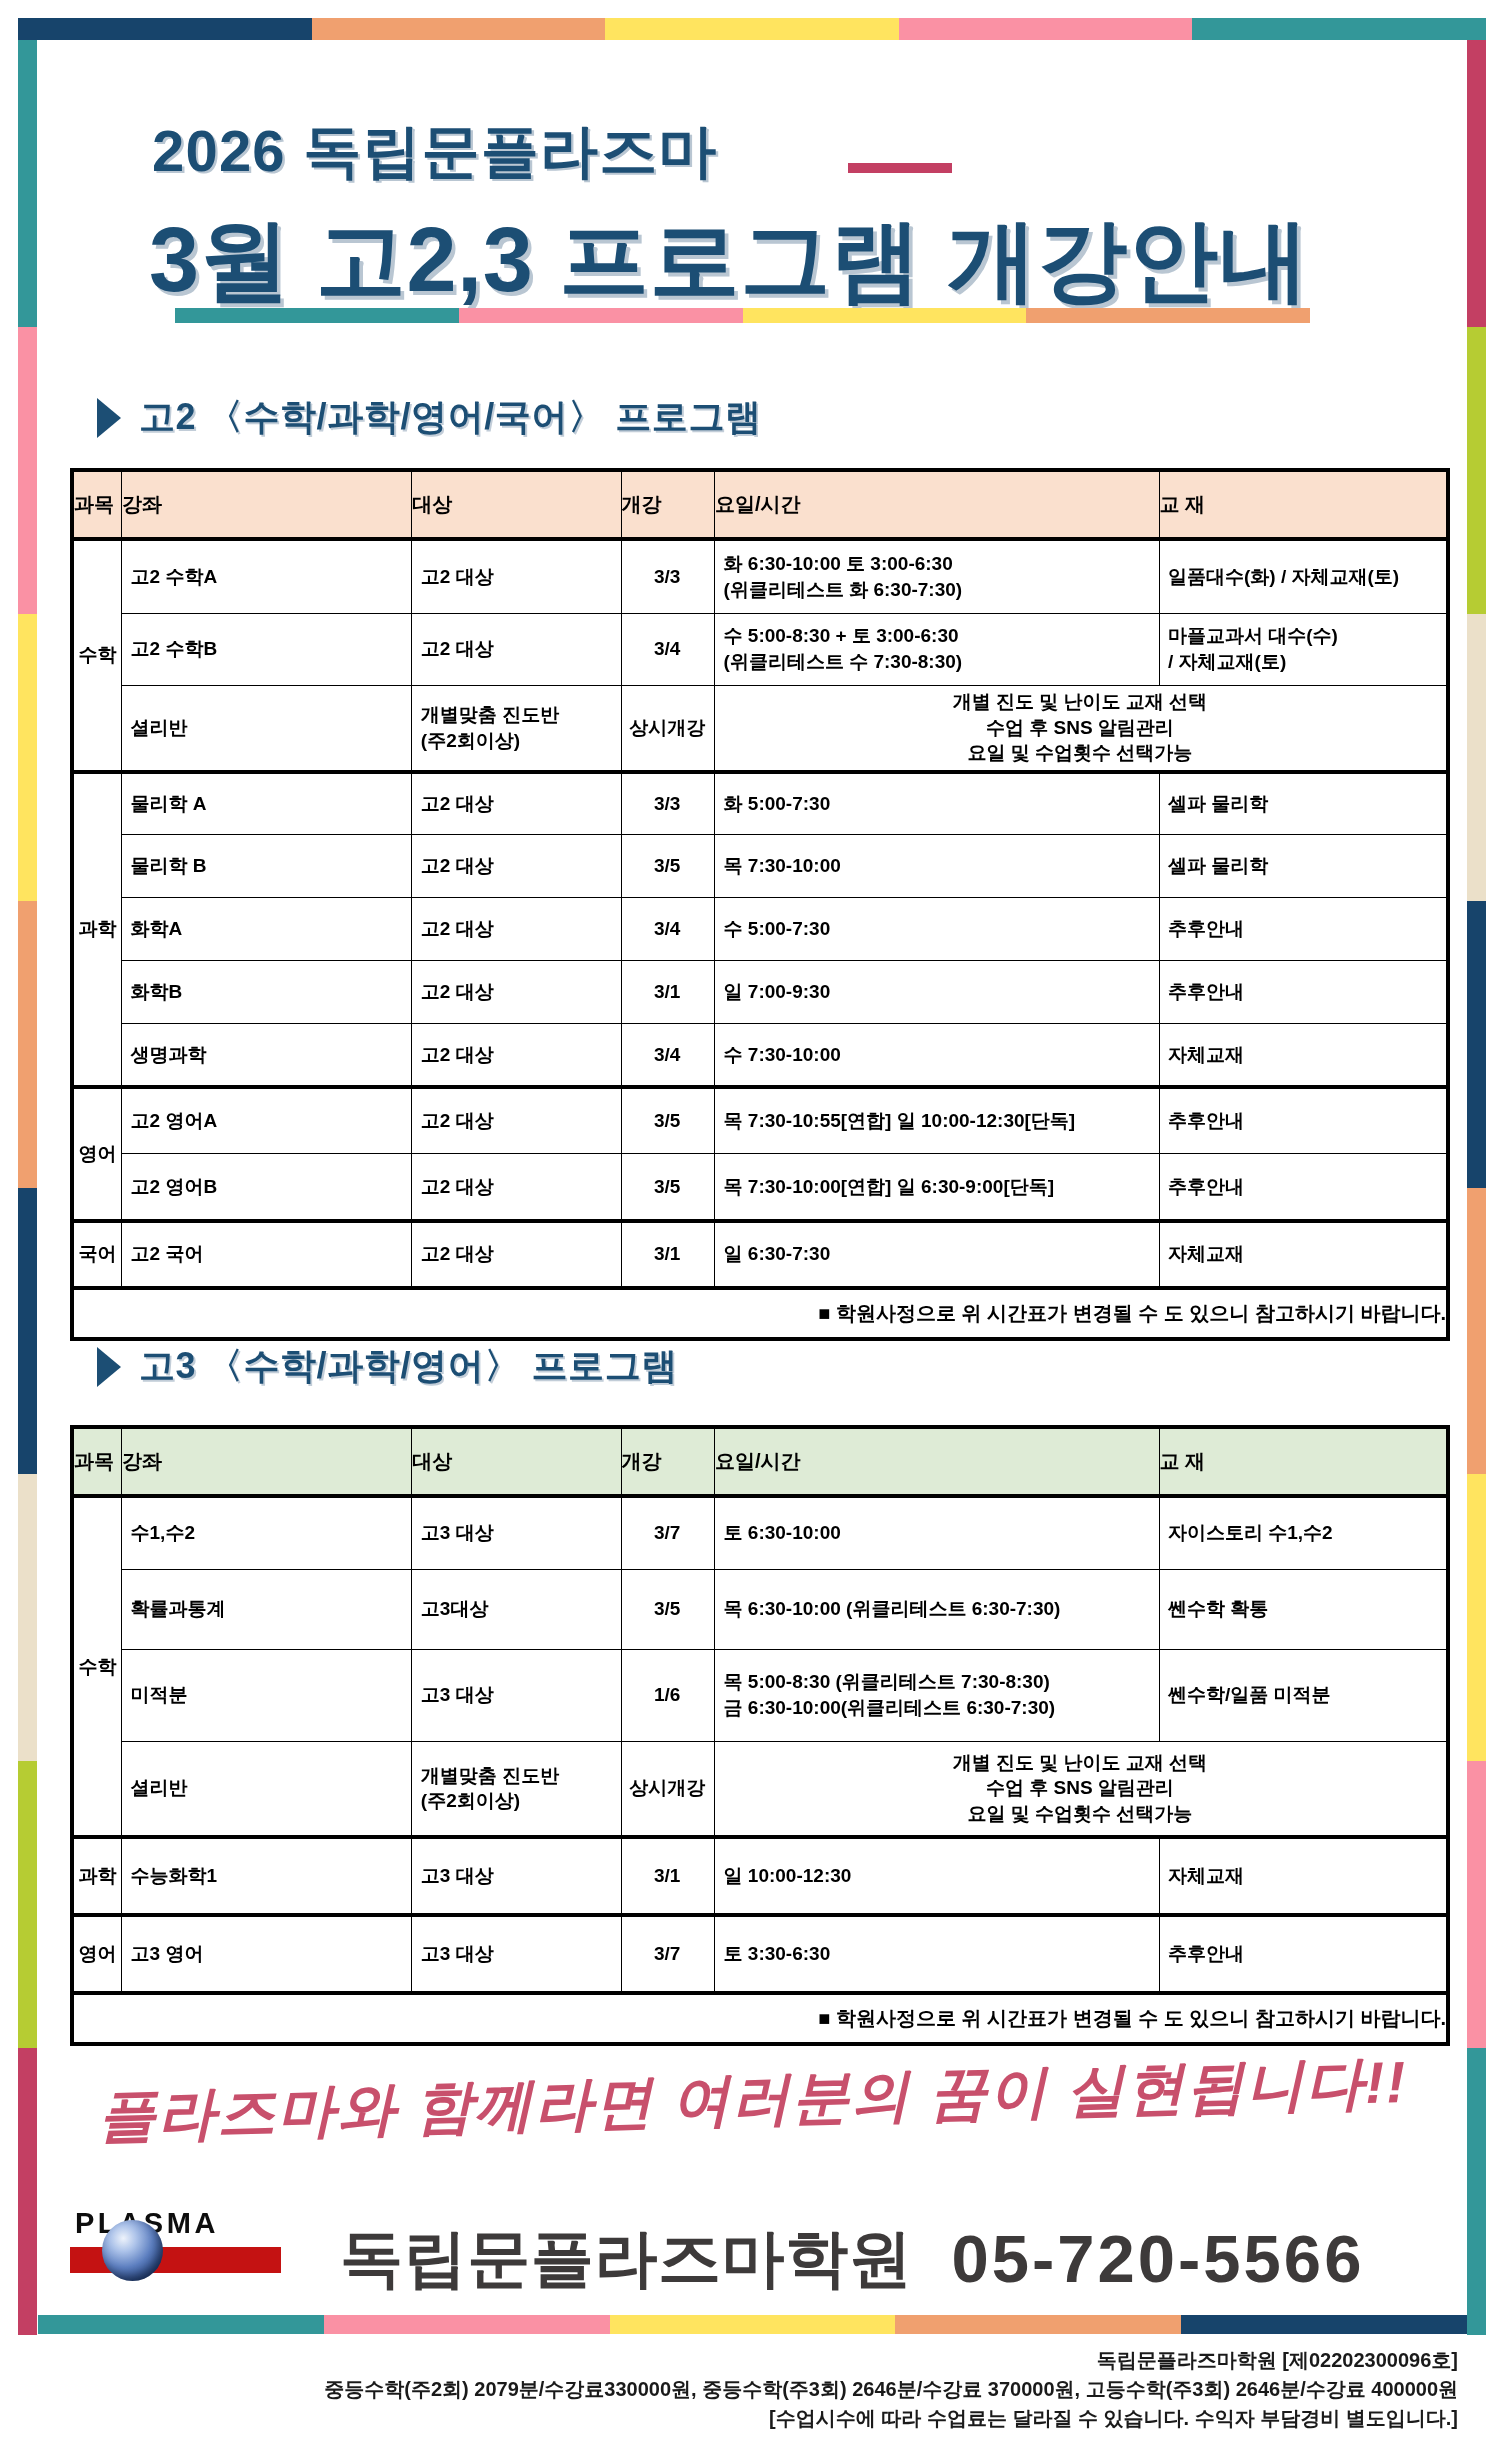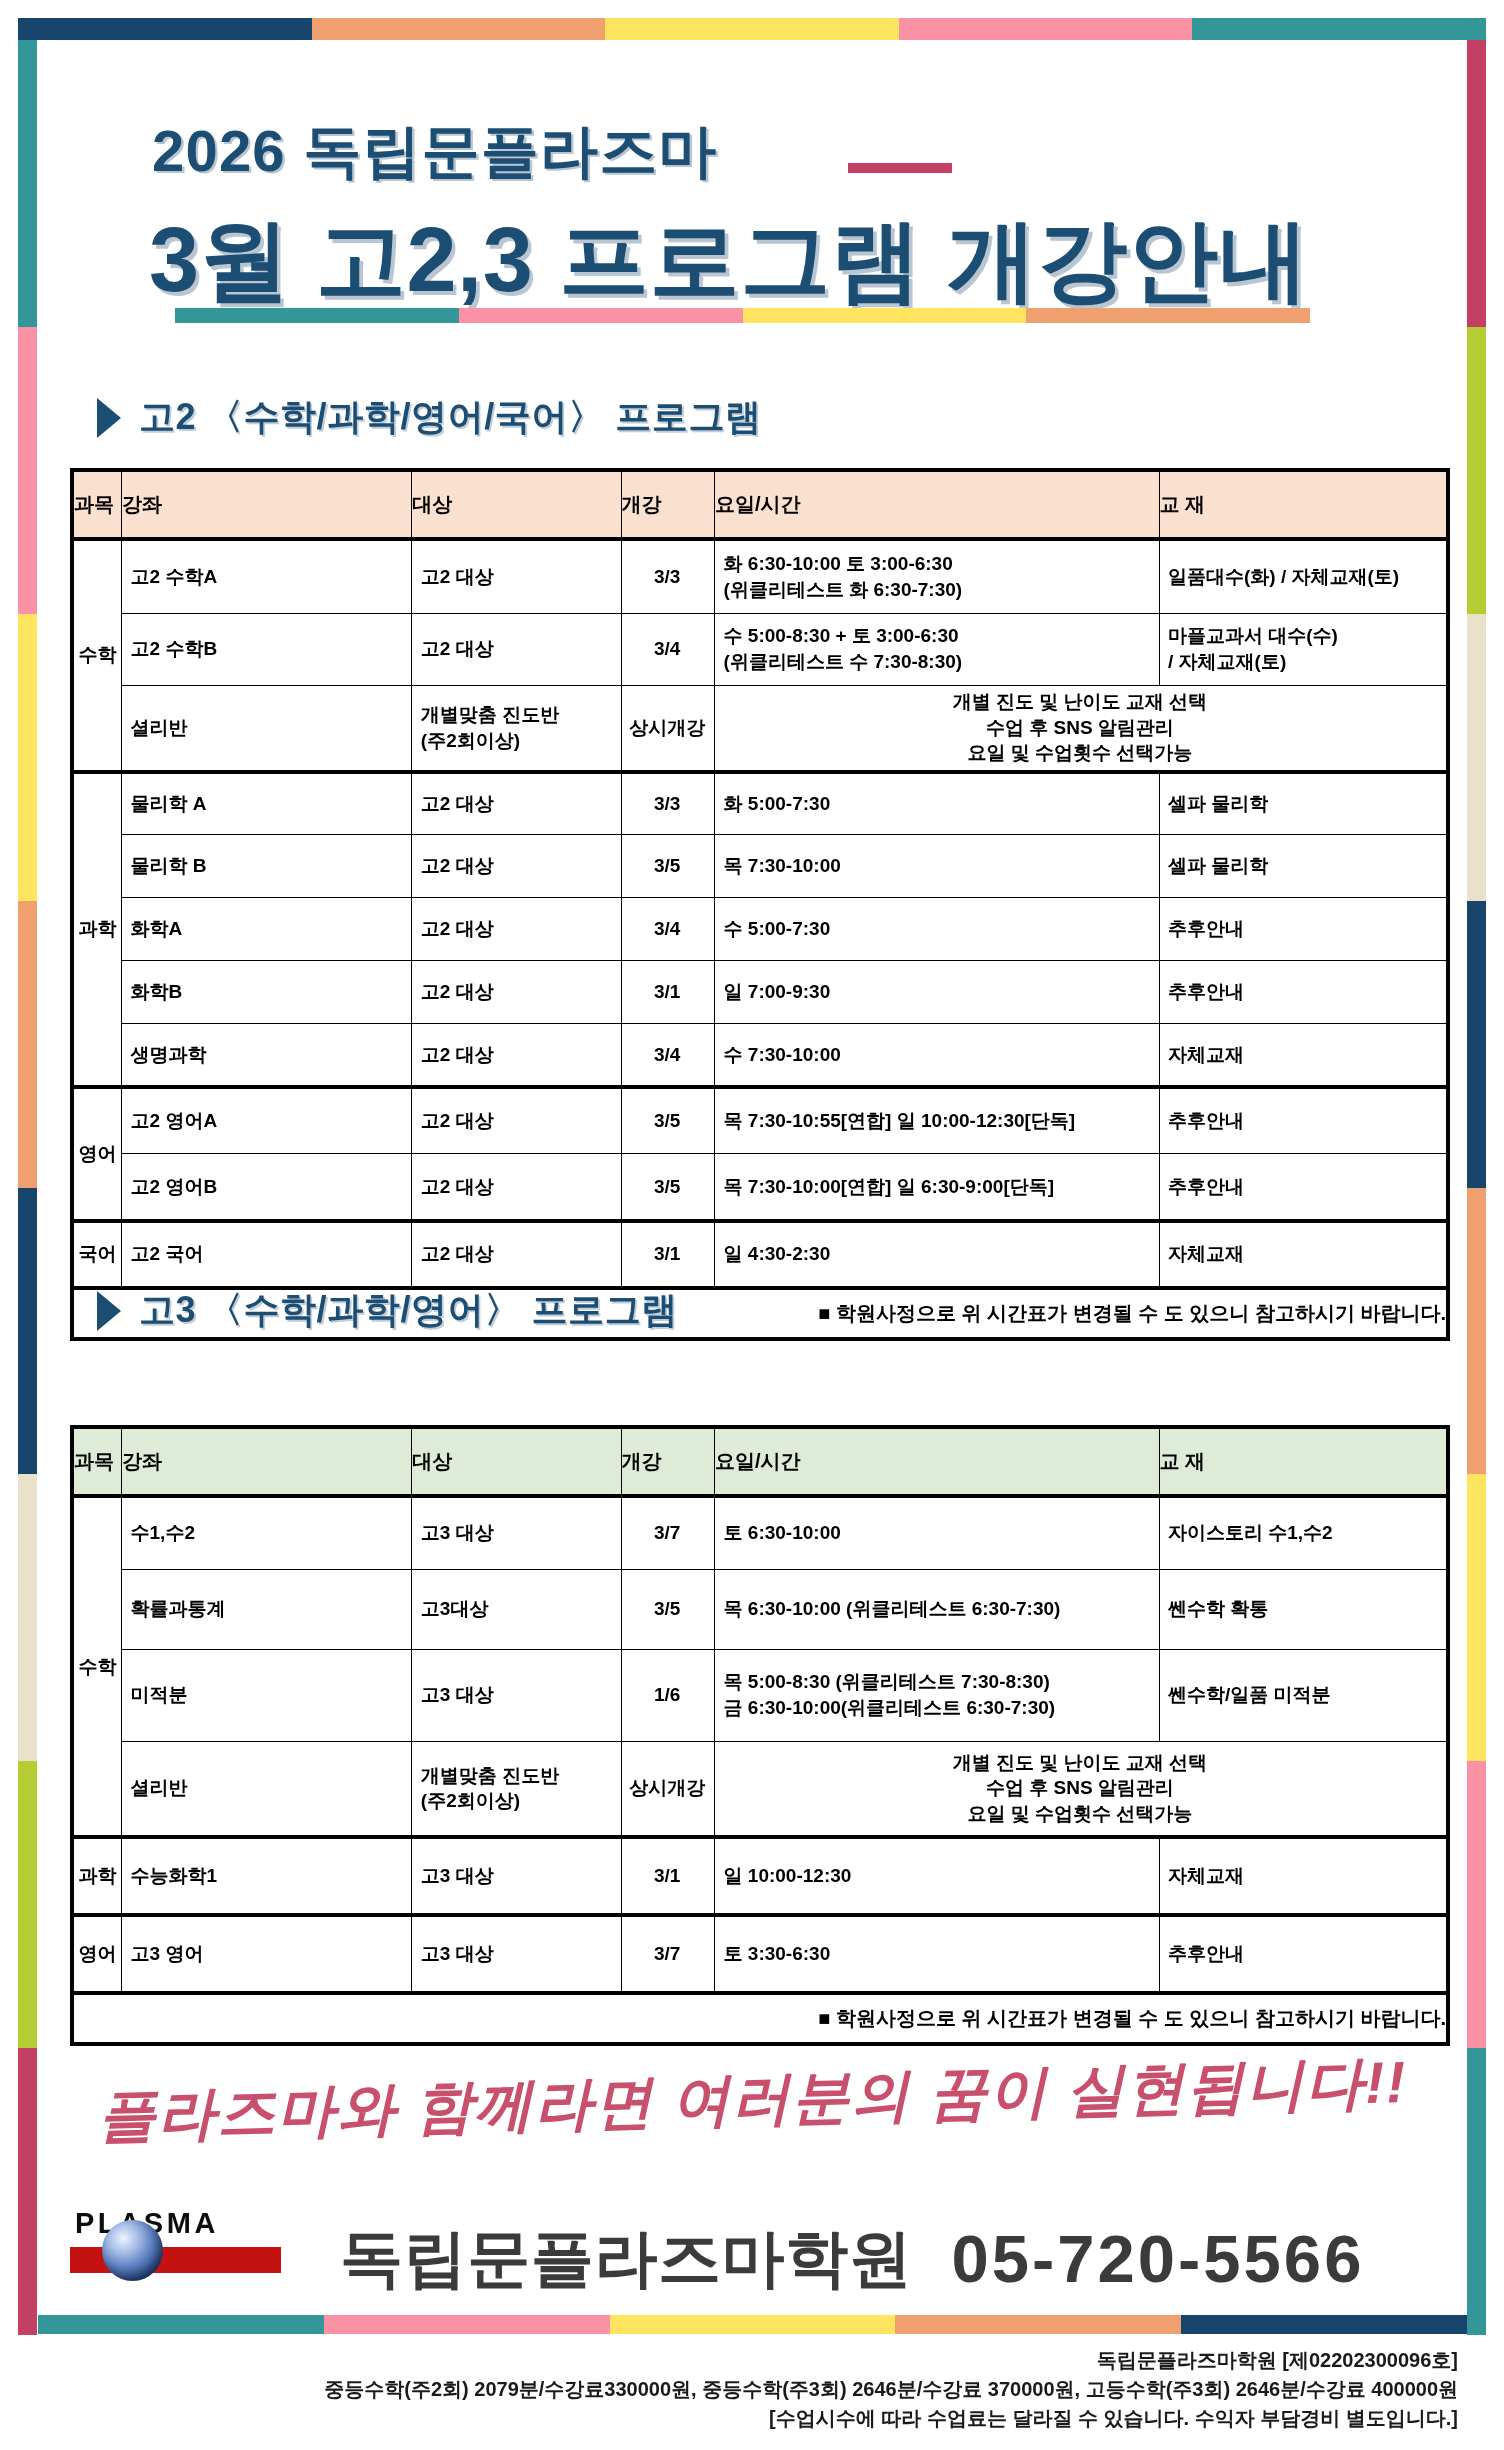--- a/index.html
+++ b/index.html
@@ -18,21 +18,21 @@
 
   
   .title-small{position:absolute;left:152px;top:85px;font-size:58px;font-weight:800;
        color:#1C4E74;text-shadow:2.4px 2.4px 0 #b9c6d2;letter-spacing:1.2px;white-space:nowrap;margin-top:28px;}
   .title-accent{position:absolute;left:848px;top:163px;width:104px;height:9.7px;background:#C33F63;}
   .title-main{position:absolute;left:149px;top:200px;font-size:90px;font-weight:800;
        color:#1C4E74;text-shadow:3.6px 3.6px 0 #b9c6d2;letter-spacing:0.6px;white-space:nowrap;}
 
   
   .sec-head{position:absolute;left:97px;display:flex;align-items:center;gap:18px;}
-  .sec-head.s1{top:393px;} .sec-head.s2{top:1286px;}
+  .sec-head.s1{top:393px;} .sec-head.s2{top:1342px;}
   .tri{width:0;height:0;border-left:24px solid #1C4E74;border-top:20.6px solid transparent;
        border-bottom:20.6px solid transparent;}
   .sec-title{font-size:36px;font-weight:800;color:#1C4E74;text-shadow:1.8px 1.8px 0 #c2cdd8;
        letter-spacing:0.6px;white-space:nowrap;}
 
   
   .sched{position:absolute;left:70px;width:1380px;border-collapse:collapse;
          table-layout:fixed;background:#fff;}
   .sched{border:4.9px solid #000;}
   .sched td{border:1.8px solid #000;font-size:19px;font-weight:700;color:#000;
@@ -214,21 +214,21 @@
           <td>고2 대상</td>
           <td class="center">3/5</td>
           <td>목 7:30-10:00[연합] 일 6:30-9:00[단독]</td>
           <td>추후안내</td>
         </tr>
         <tr class="thick" style="height: 67px;">
           <td class="subject">국어</td>
           <td>고2 국어</td>
           <td>고2 대상</td>
           <td class="center">3/1</td>
-          <td>일 4:30-2:30</td>
+          <td>일 6:30-7:30</td>
           <td>자체교재</td>
         </tr>
         <tr class="note" style="height: 51px;">
           <td colspan="6">■ 학원사정으로 위 시간표가 변경될 수 도 있으니 참고하시기 바랍니다.</td>
         </tr>
       </tbody>
     </table>
 
   <div class="sec-head s2">
     <span class="tri"></span>

